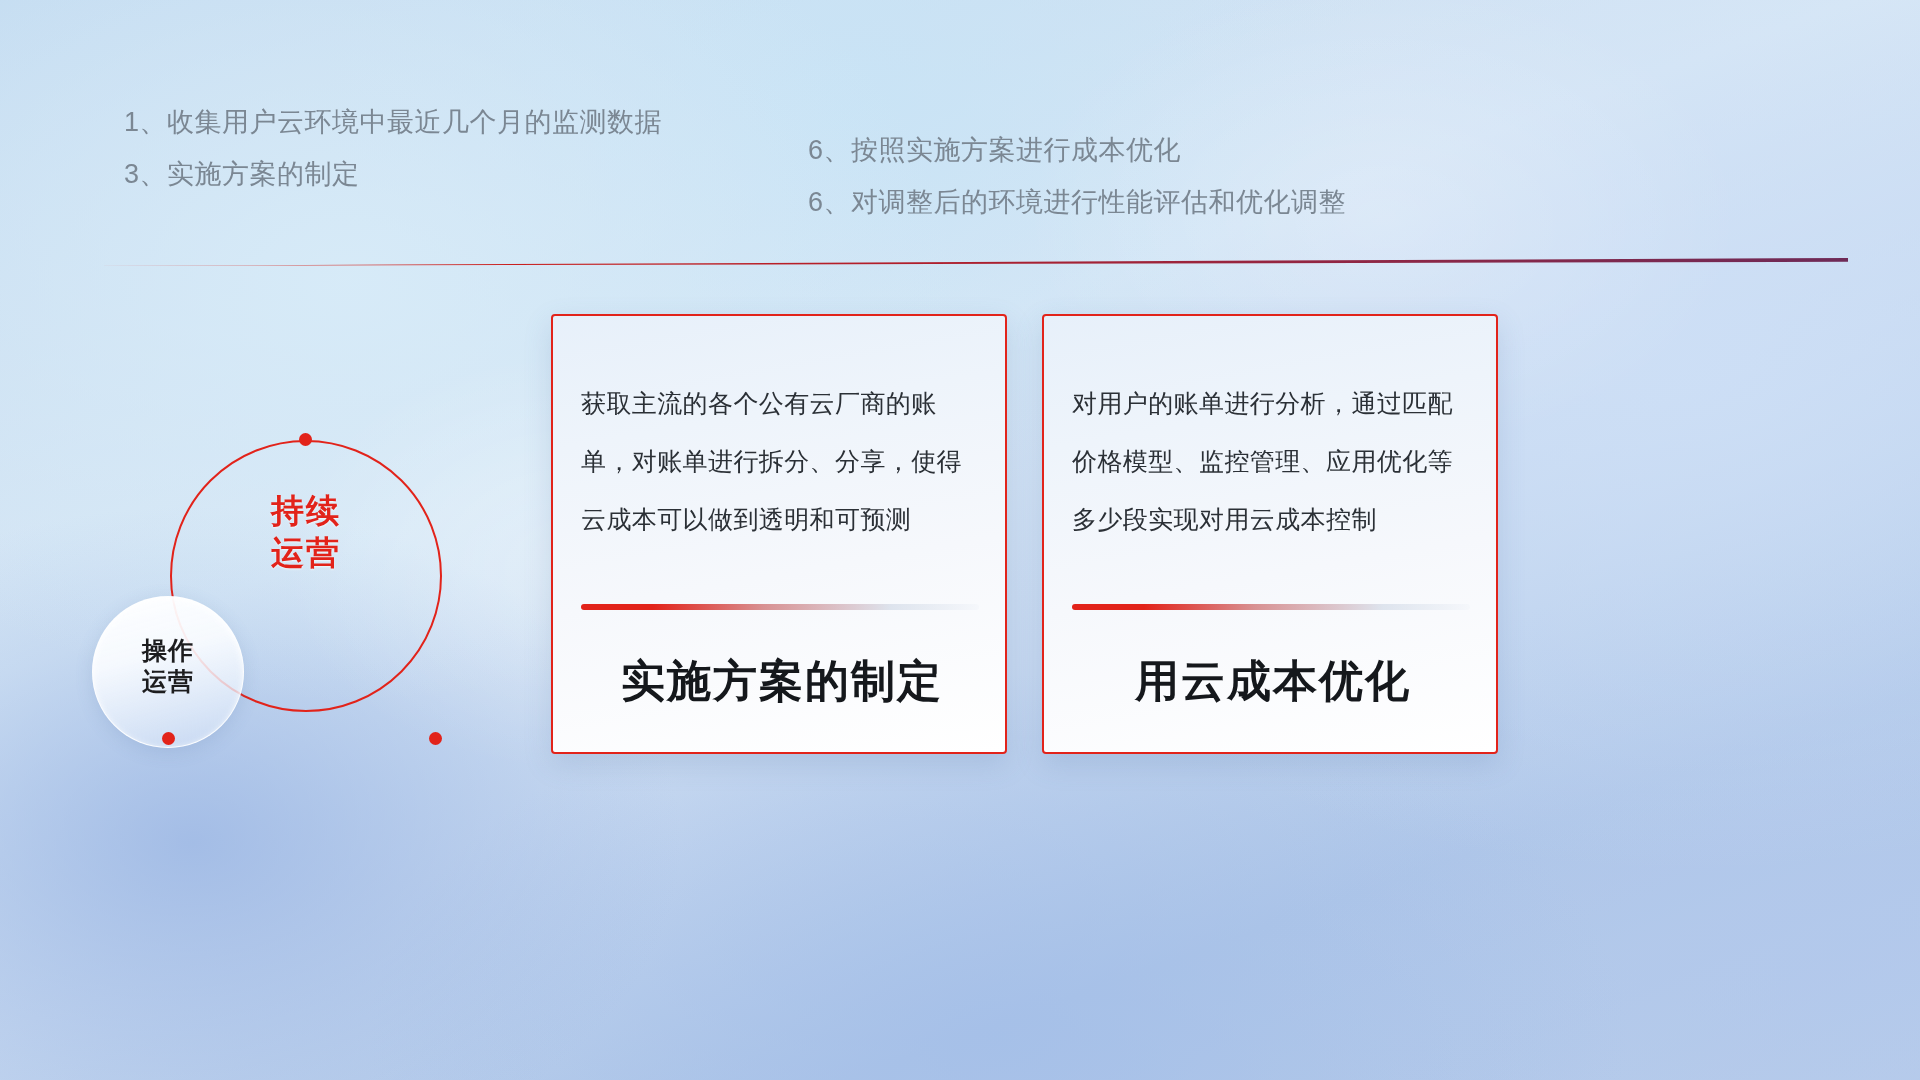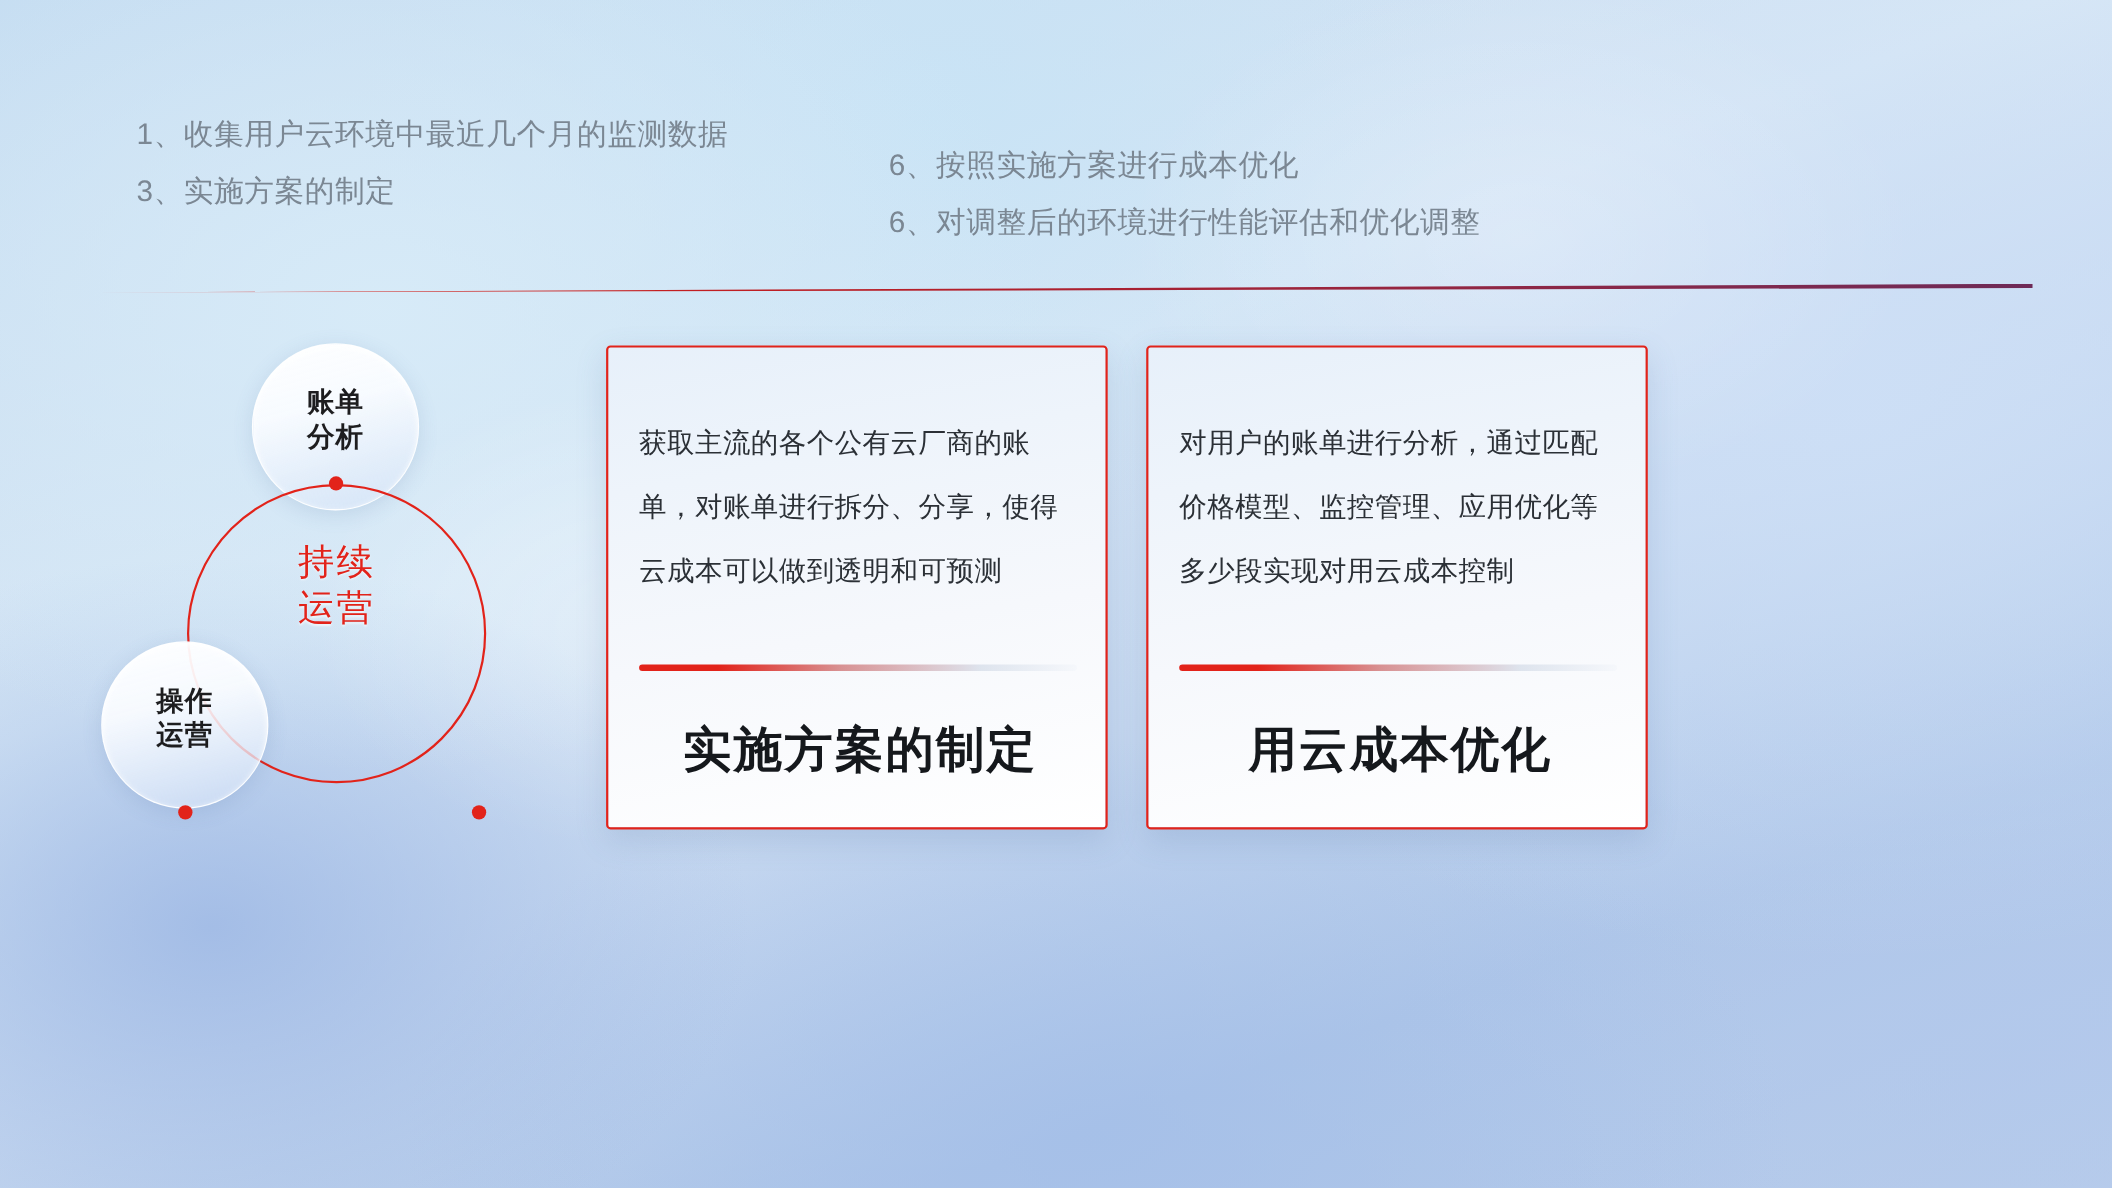--- a/index.html
+++ b/index.html
@@ -92,21 +92,21 @@
   .circ-glass {
     background: linear-gradient(165deg, rgba(255,255,255,0.97) 0%, rgba(250,252,255,0.92) 38%, rgba(226,236,250,0.74) 78%, rgba(210,224,246,0.58) 100%);
     border: 1.6px solid rgba(255,255,255,0.92);
     box-shadow: 0 4px 18px rgba(80,110,160,0.16), inset 0 2px 6px rgba(255,255,255,0.9);
   }
   #circ-top {
     left: 145px; top: 12px;
     width: 152px; height: 152px;
   }
   #circ-bl {
-    left: 8px; top: 283px;
+    left: 8px; top: 296px;
     width: 152px; height: 152px;
   }
   #circ-br {
     left: 276px; top: 296px;
     width: 152px; height: 152px;
   }
   
   #circ-main {
     left: 86px; top: 140px;
     width: 272px; height: 272px;
@@ -126,21 +126,21 @@
   #circ-top .circ-label { top: 38px; }
   #circ-bl .circ-label  { top: 38px; }
   #circ-br .circ-label  { top: 38px; }
 
   #center-label {
     position: absolute;
     left: 86px; top: 190px;
     width: 272px;
     text-align: center;
     color: #e2231a;
-    font-weight: normal;
+    font-weight: bold;
     font-size: 33px;
     line-height: 42px;
     letter-spacing: 2px;
     text-shadow: 0 1px 2px rgba(255,255,255,0.7);
   }
 
   .node-dot {
     position: absolute;
     width: 13px; height: 13px;
     border-radius: 50%;
@@ -210,26 +210,20 @@
 <div id="steps-right">
   <div class="step-line">6、按照实施方案进行成本优化</div>
   <div class="step-line">6、对调整后的环境进行性能评估和优化调整</div>
 </div>
 
 <div id="divider">
   <div class="rule"></div>
 </div>
 
 <div id="venn">
-  <div class="circ circ-glass" id="circ-top">
-    <div class="circ-label">
-      <div>账单</div>
-      <div>分析</div>
-    </div>
-  </div>
 
   <div class="circ" id="circ-main"></div>
 
   <div class="circ circ-glass" id="circ-bl">
     <div class="circ-label">
       <div>操作</div>
       <div>运营</div>
     </div>
   </div>
 

